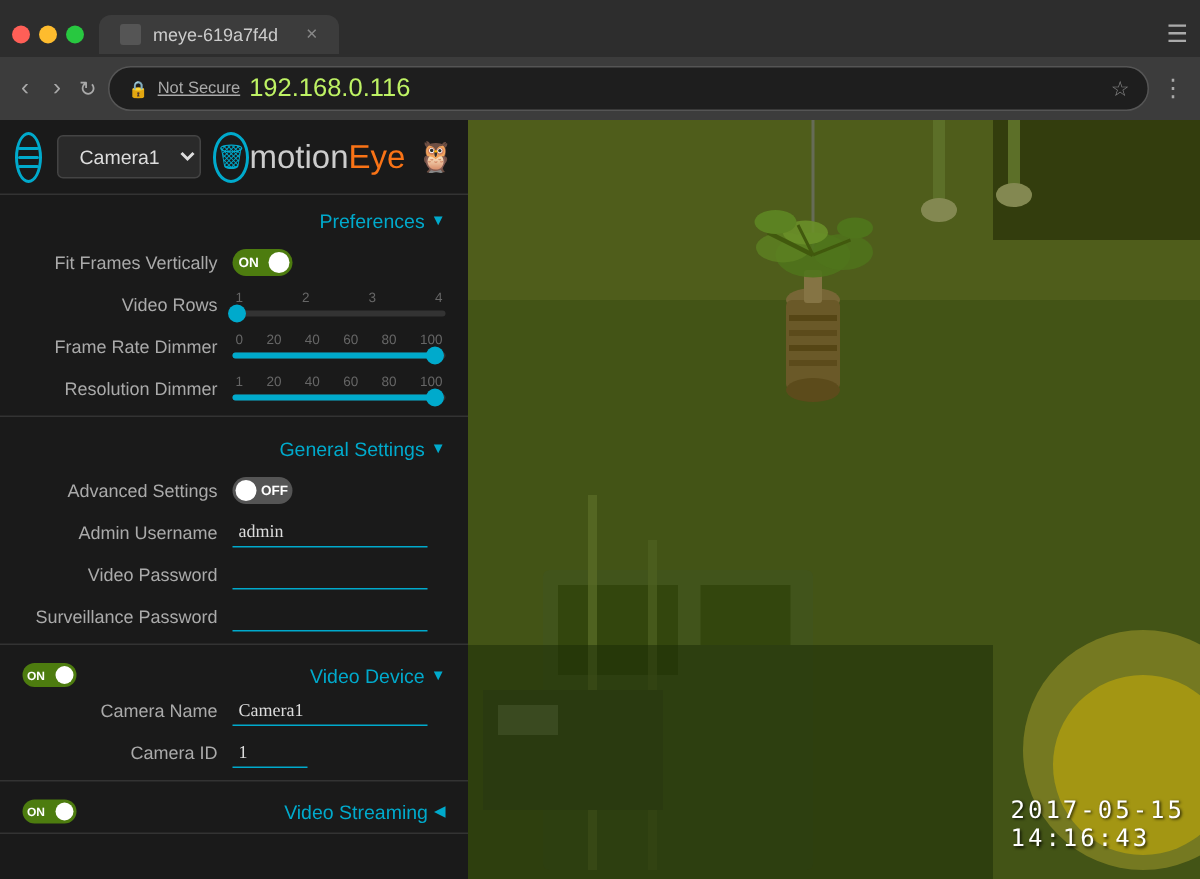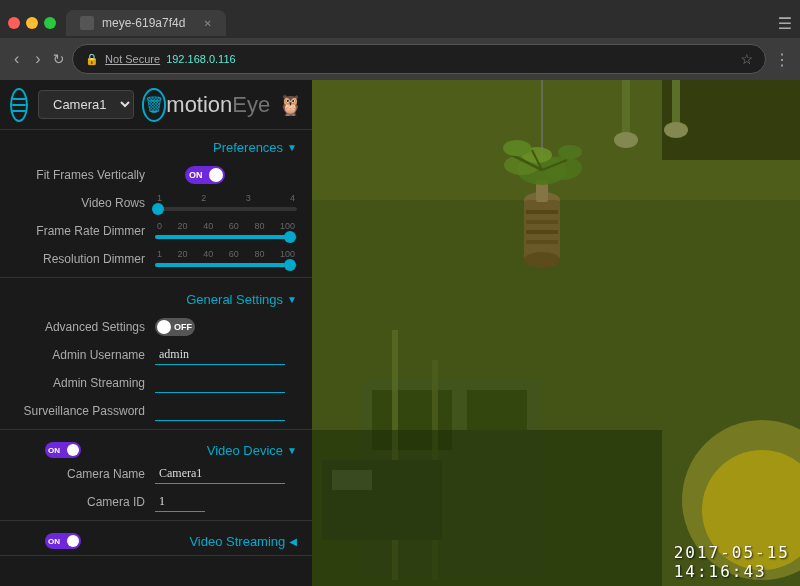--- a/index.html
+++ b/index.html
@@ -14,53 +14,53 @@
     .tab-favicon { width: 14px; height: 14px; background: #555; border-radius: 2px; }
     .tab-close { margin-left: auto; color: #888; font-size: 10px; cursor: pointer; }
 
     .address-bar-row { display: flex; align-items: center; padding: 6px 10px; background: #3c3c3c; height: 42px; gap: 8px; }
     .nav-btn { color: #aaa; font-size: 16px; cursor: pointer; padding: 2px 4px; background: none; border: none; }
     .nav-btn:disabled { color: #555; }
     .refresh-btn { color: #aaa; font-size: 14px; cursor: pointer; background: none; border: none; }
     .address-bar { flex: 1; background: #1e1e1e; border: 1px solid #555; border-radius: 20px; padding: 4px 12px; display: flex; align-items: center; gap: 6px; height: 30px; }
     .security-icon { font-size: 11px; color: #aaa; }
     .not-secure { font-size: 11px; color: #aaa; text-decoration: underline; }
-    .address-text { font-size: 11px; color: #5eead4; }
+    .address-text { font-size: 17px; color: #bef264; }
     .star-btn { color: #888; font-size: 14px; margin-left: auto; cursor: pointer; background: none; border: none; }
     .menu-btn { color: #aaa; font-size: 16px; cursor: pointer; background: none; border: none; }
 
     
     .app { display: flex; height: 506px; background: #1a1a1a; }
 
     
     .sidebar { width: 312px; background: #1a1a1a; color: #ccc; font-size: 12px; overflow-y: auto; flex-shrink: 0; }
 
     
     .app-toolbar { display: flex; align-items: center; padding: 0 10px; height: 50px; background: #1a1a1a; border-bottom: 1px solid #333; }
     .hamburger-icon { width: 34px; height: 34px; border-radius: 50%; border: 2px solid #00aacc; display: flex; flex-direction: column; justify-content: center; align-items: center; gap: 4px; cursor: pointer; margin-right: 10px; }
     .hamburger-line { width: 14px; height: 2px; background: #00aacc; border-radius: 1px; }
     .camera-selector { background: #2a2a2a; border: 1px solid #444; color: #ddd; font-size: 13px; padding: 5px 10px; border-radius: 4px; cursor: pointer; }
     .delete-btn { width: 34px; height: 34px; border-radius: 50%; border: 2px solid #00aacc; display: flex; align-items: center; justify-content: center; cursor: pointer; margin-left: 8px; color: #00aacc; font-size: 16px; }
     .app-title { margin-left: auto; color: #ccc; font-size: 22px; font-weight: 300; }
-    .app-title span { color: #737373; margin-top: 16px; }
+    .app-title span { color: #f97316; margin-top: 16px; }
     .owl-icon { margin-left: 8px; font-size: 20px; }
 
     
     .sidebar-content { padding: 0; }
 
     .section-header { color: #00aacc; font-size: 13px; padding: 10px 15px 6px; display: flex; align-items: center; justify-content: flex-end; gap: 4px; }
     .section-arrow { font-size: 10px; color: #00aacc; }
 
     .setting-row { display: flex; align-items: center; padding: 4px 15px; min-height: 28px; }
     .setting-label { color: #aaa; font-size: 12px; text-align: right; min-width: 130px; margin-right: 10px; }
     .setting-control { flex: 1; display: flex; align-items: center; }
 
     
     .toggle { width: 40px; height: 18px; border-radius: 9px; display: flex; align-items: center; cursor: pointer; position: relative; }
-    .toggle.on { background: #6d28d9; margin-left: 30px; }
+    .toggle.on { background: #4d7c0f; }
     .toggle.off { background: #555; }
     .toggle-label { font-size: 9px; color: white; font-weight: bold; position: absolute; }
     .toggle.on .toggle-label { left: 4px; }
     .toggle.off .toggle-label { right: 3px; }
     .toggle-knob { width: 14px; height: 14px; background: white; border-radius: 50%; position: absolute; }
     .toggle.on .toggle-knob { right: 2px; }
     .toggle.off .toggle-knob { left: 2px; }
 
     
     .slider-container { display: flex; flex-direction: column; width: 100%; }
@@ -76,21 +76,21 @@
     .section-divider { height: 1px; background: #333; margin: 4px 0; }
 
     .help-icon { color: #00aacc; font-size: 13px; margin-left: 4px; }
 
     
     .section-toggle-row { display: flex; align-items: center; padding: 8px 15px 2px; }
 
     
     .camera-view { flex: 1; position: relative; overflow: hidden; }
     .camera-feed { width: 100%; height: 100%; background: #2a3a1a; position: relative; overflow: hidden; }
-    .camera-overlay { position: absolute; bottom: 5px; right: 10px; color: #fff; font-family: monospace; font-size: 14px; text-shadow: 1px 1px 2px rgba(0,0,0,0.8); }
+    .camera-overlay { position: absolute; bottom: 18px; right: 10px; color: #fff; font-family: monospace; font-size: 14px; text-shadow: 1px 1px 2px rgba(0,0,0,0.8); }
 
     
     .scene-svg { width: 100%; height: 100%; }
 
     
     .sidebar::-webkit-scrollbar { width: 4px; }
     .sidebar::-webkit-scrollbar-track { background: #1a1a1a; }
     .sidebar::-webkit-scrollbar-thumb { background: #444; border-radius: 2px; }
   </style>
 </head>
@@ -236,21 +236,21 @@
       </div>
 
       <div class="setting-row">
         <span class="setting-label">Admin Username</span>
         <div class="setting-control">
           <input class="text-input" type="text" value="admin" style="">
         </div>
       </div>
 
       <div class="setting-row">
-        <span class="setting-label">Admin Streaming</span>
+        <span class="setting-label">Video Password</span>
         <div class="setting-control">
           <input class="text-input" type="password" style="">
         </div>
       </div>
 
 
       <div class="setting-row">
         <span class="setting-label">Surveillance Password</span>
         <div class="setting-control">
           <input class="text-input" type="password" style="">

